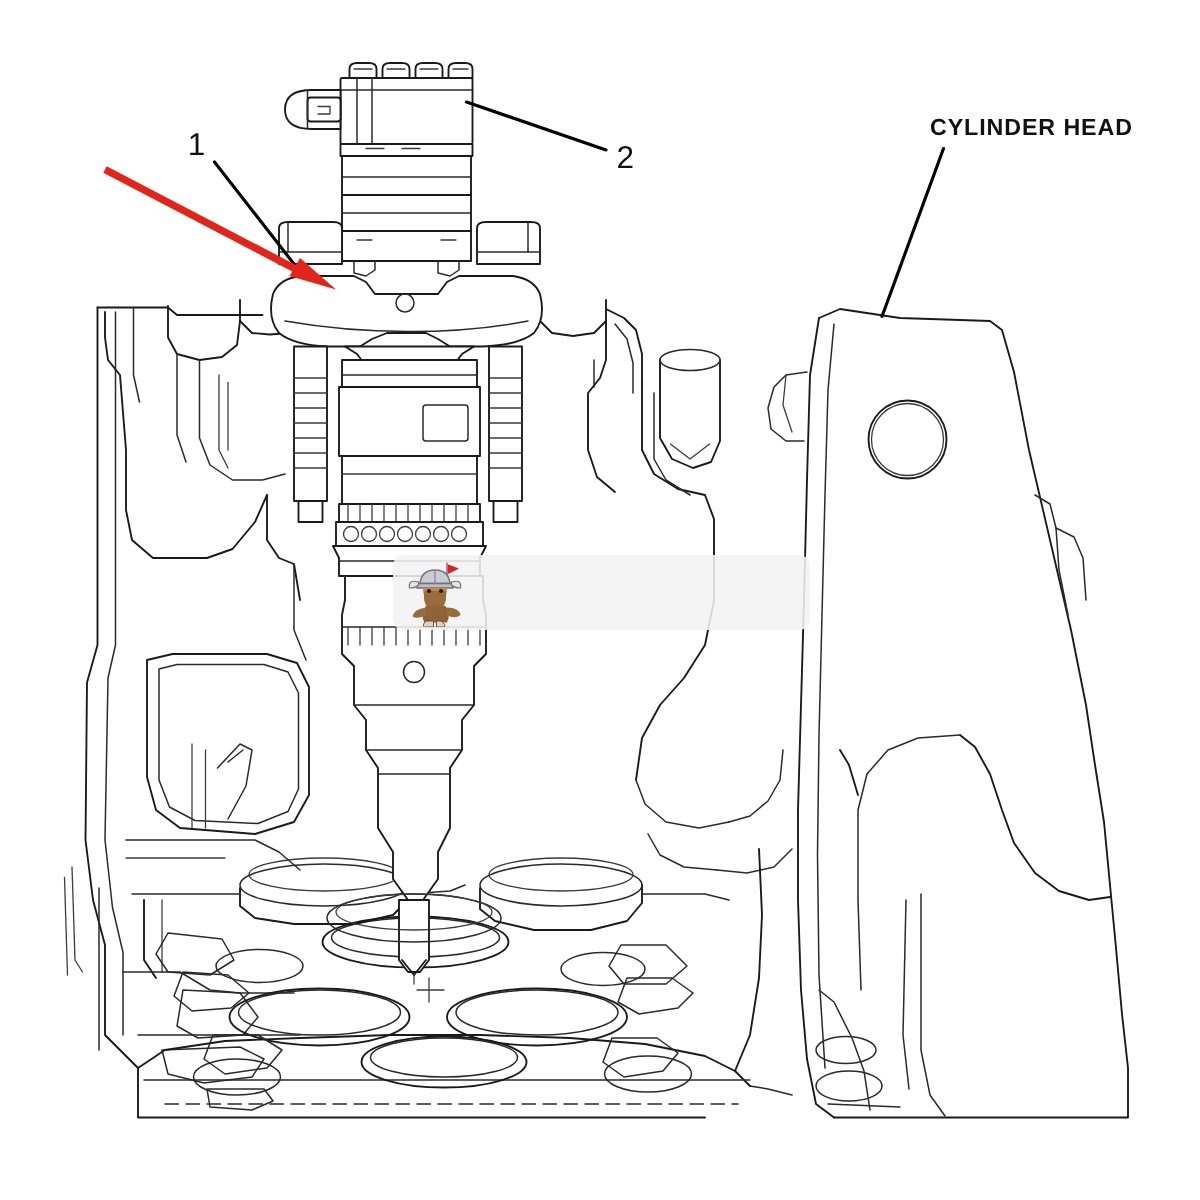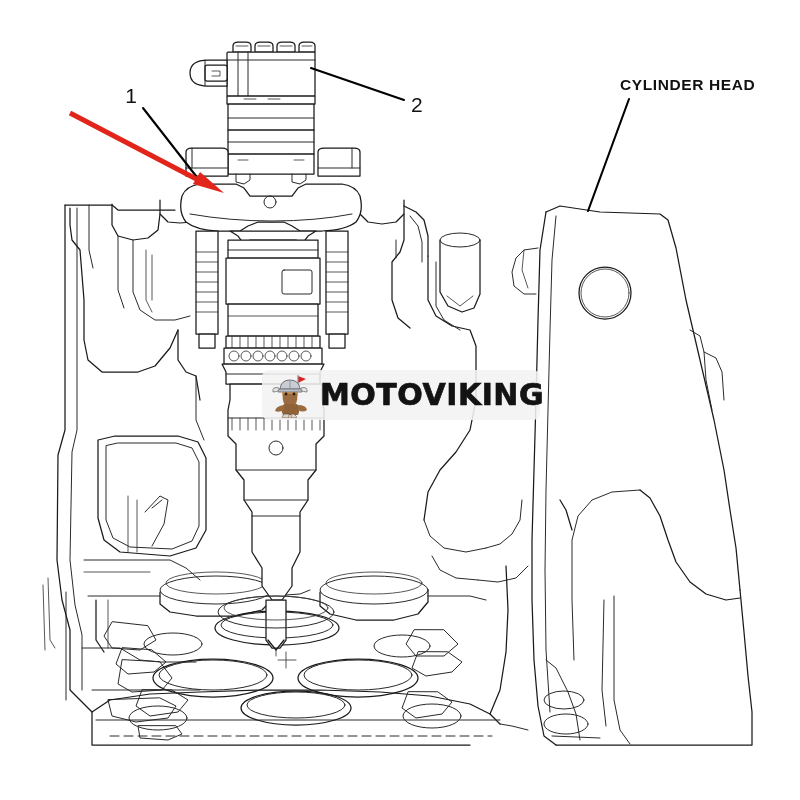--- a/index.html
+++ b/index.html
@@ -423,16 +423,15 @@
 
         <path d="M16,32 Q12,38 15,43 L30,43 Q33,37 29,32 Z" fill="#8f6337"></path>
 
         <path d="M16,33 Q8,34 7,39 Q11,41 16,38 Z" fill="#9a6b3f"></path>
         <path d="M30,33 Q38,33 39,38 Q35,41 30,38 Z" fill="#9a6b3f"></path>
 
         <path d="M16,42 Q13,45 15,46 L21,46 L21,42 Z" fill="#d8d5cb" stroke="#6d4425" stroke-width="0.6"></path>
         <path d="M26,42 Q30,45 28,46 L23,46 L23,42 Z" fill="#d8d5cb" stroke="#6d4425" stroke-width="0.6"></path>
       </svg>
     </div>
-    <div id="wm-text">MOTOVIKING</div>
   </div>
 
 </div>
 
 </body></html>

